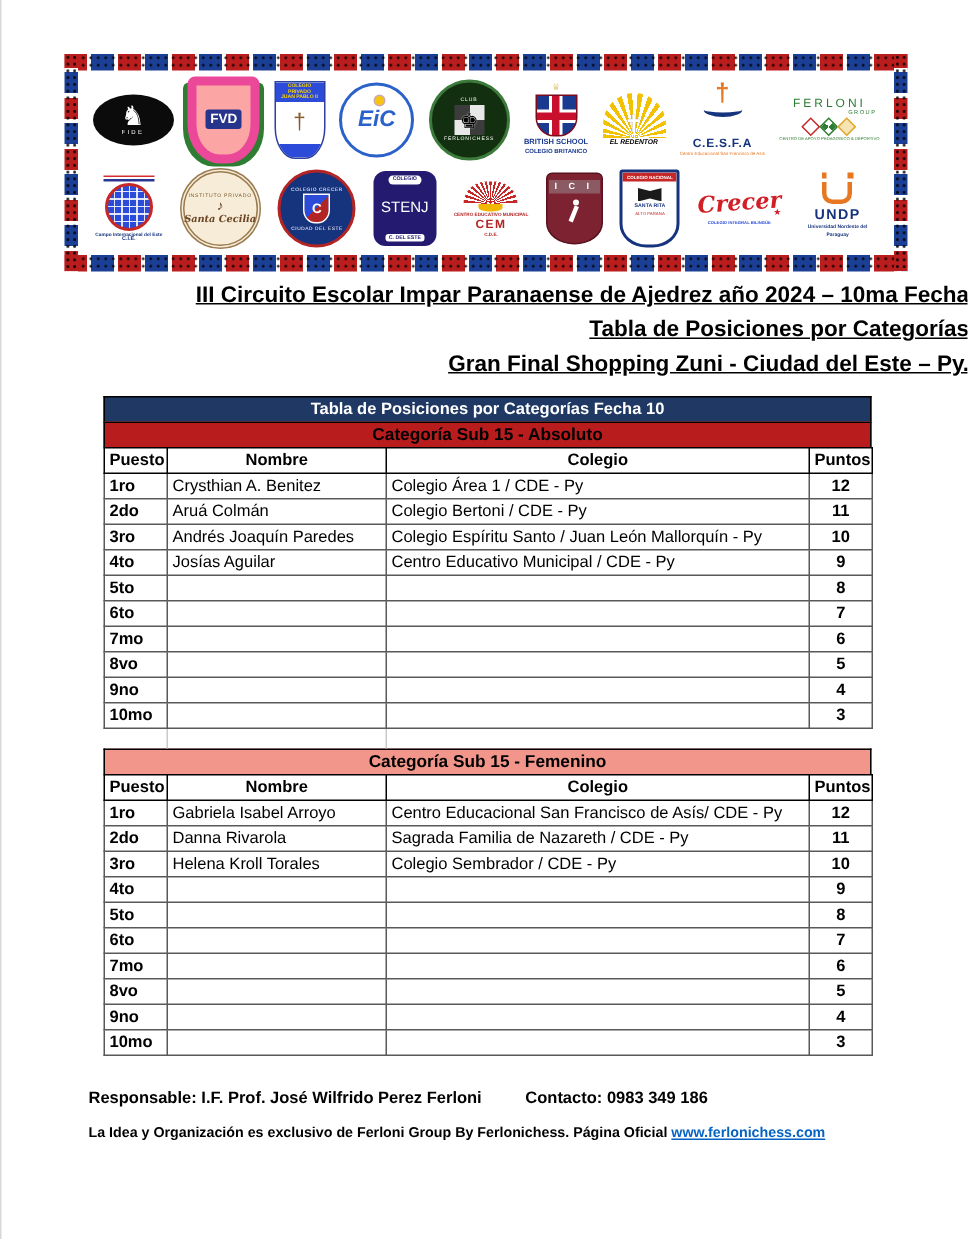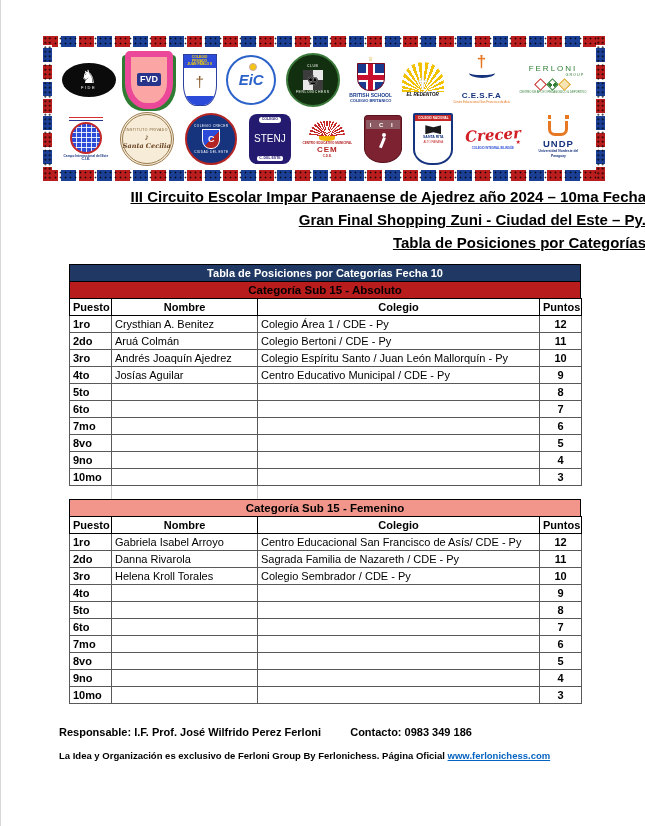--- a/index.html
+++ b/index.html
@@ -261,22 +261,22 @@
         <span class="u"></span>
         <span class="t1">UNDP</span>
         <span class="t2">Universidad Nordeste del Paraguay</span>
       </div>
     </div>
   </div>
 </div>
 
 <div class="titles">
   <div class="t">III Circuito Escolar Impar Paranaense de Ajedrez año 2024 – 10ma Fecha</div>
+  <div class="t">Tabla de Posiciones por Categorías</div>
   <div class="t">Gran Final Shopping Zuni - Ciudad del Este – Py.</div>
-  <div class="t">Tabla de Posiciones por Categorías</div>
 </div>
 
 <div class="content">
 
   <div class="band navy">Tabla de Posiciones por Categorías Fecha 10</div>
   <div class="band sky">Categoría Sub 15 - Absoluto</div>
   <table>
     <colgroup>
         <col style="width:42px">
         <col style="width:146px">
@@ -299,21 +299,21 @@
           <td class="c-puntos">12</td>
         </tr>
         <tr>
           <td class="c-puesto">2do</td>
           <td class="c-nombre">Aruá Colmán</td>
           <td class="c-colegio">Colegio Bertoni / CDE - Py</td>
           <td class="c-puntos">11</td>
         </tr>
         <tr>
           <td class="c-puesto">3ro</td>
-          <td class="c-nombre">Andrés Joaquín Ajedrez</td>
+          <td class="c-nombre">Andrés Joaquín Paredes</td>
           <td class="c-colegio">Colegio Espíritu Santo / Juan León Mallorquín - Py</td>
           <td class="c-puntos">10</td>
         </tr>
         <tr>
           <td class="c-puesto">4to</td>
           <td class="c-nombre">Josías Aguilar</td>
           <td class="c-colegio">Centro Educativo Municipal / CDE - Py</td>
           <td class="c-puntos">9</td>
         </tr>
         <tr>

